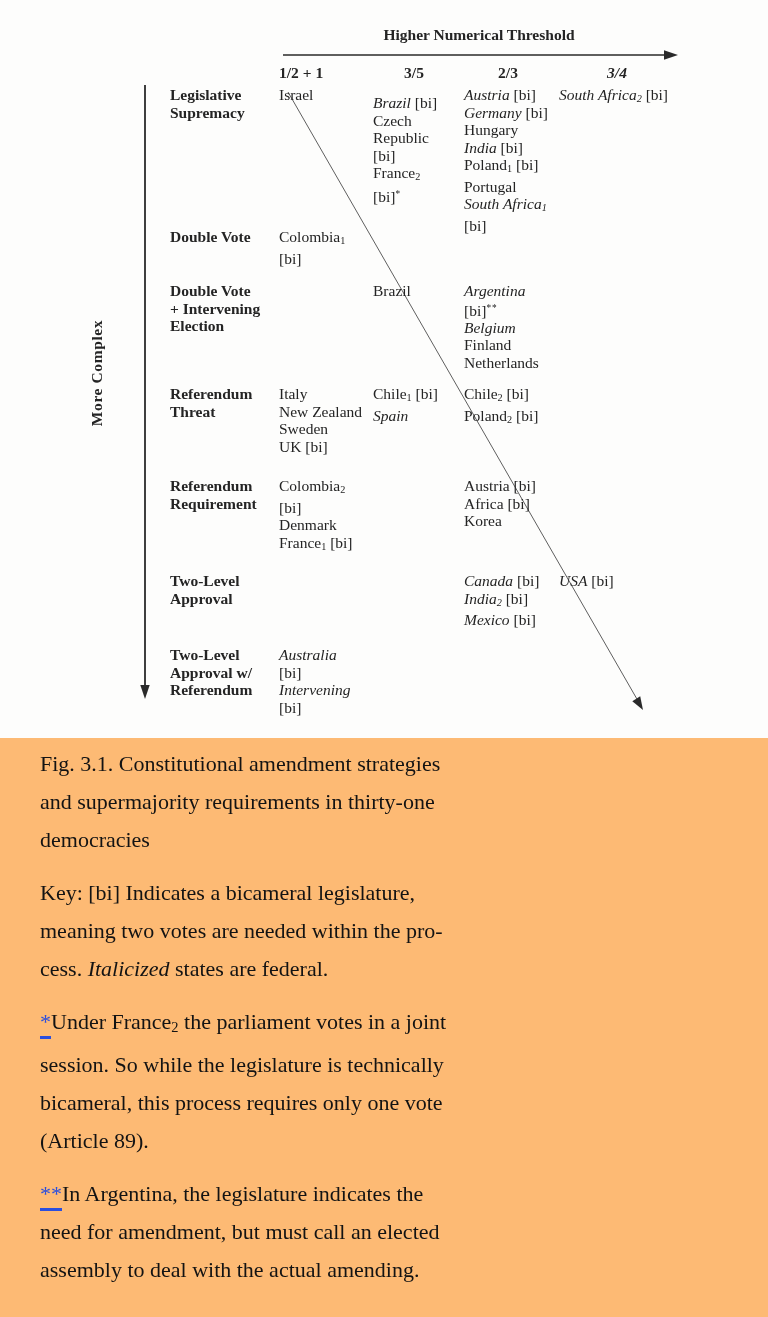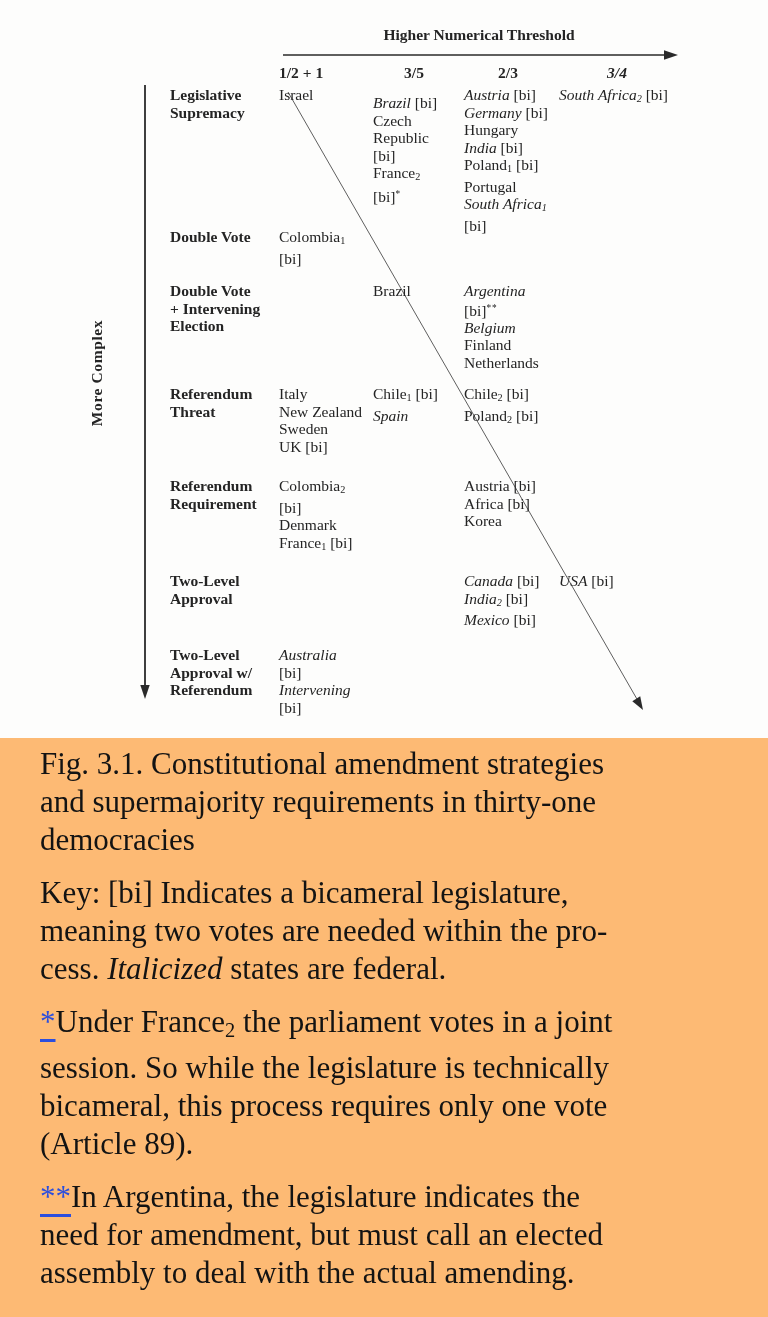--- a/index.html
+++ b/index.html
@@ -35,21 +35,21 @@
   .it{font-style:italic;}
   .bd{font-weight:normal;}
   .sub{font-size:66%;vertical-align:-0.22em;}
   .sup{font-size:60%;vertical-align:0.5em;letter-spacing:1px;}
 
   
   .caption{
     position:absolute;top:738px;left:0;width:768px;box-sizing:border-box;
     padding:7px 28px 0 40px;
     font-family:"Liberation Serif","DejaVu Serif",serif;
-    font-size:31px;line-height:38px;color:#131313;
+    font-size:22px;line-height:38px;color:#131313;
   }
   .para{margin:0 0 15px 0;}
   .pline{white-space:nowrap;}
   .fn-link{
     color:#2b4ede;
     text-decoration:underline;
     text-decoration-thickness:2.5px;
     text-underline-offset:7px;
     cursor:pointer;
   }

